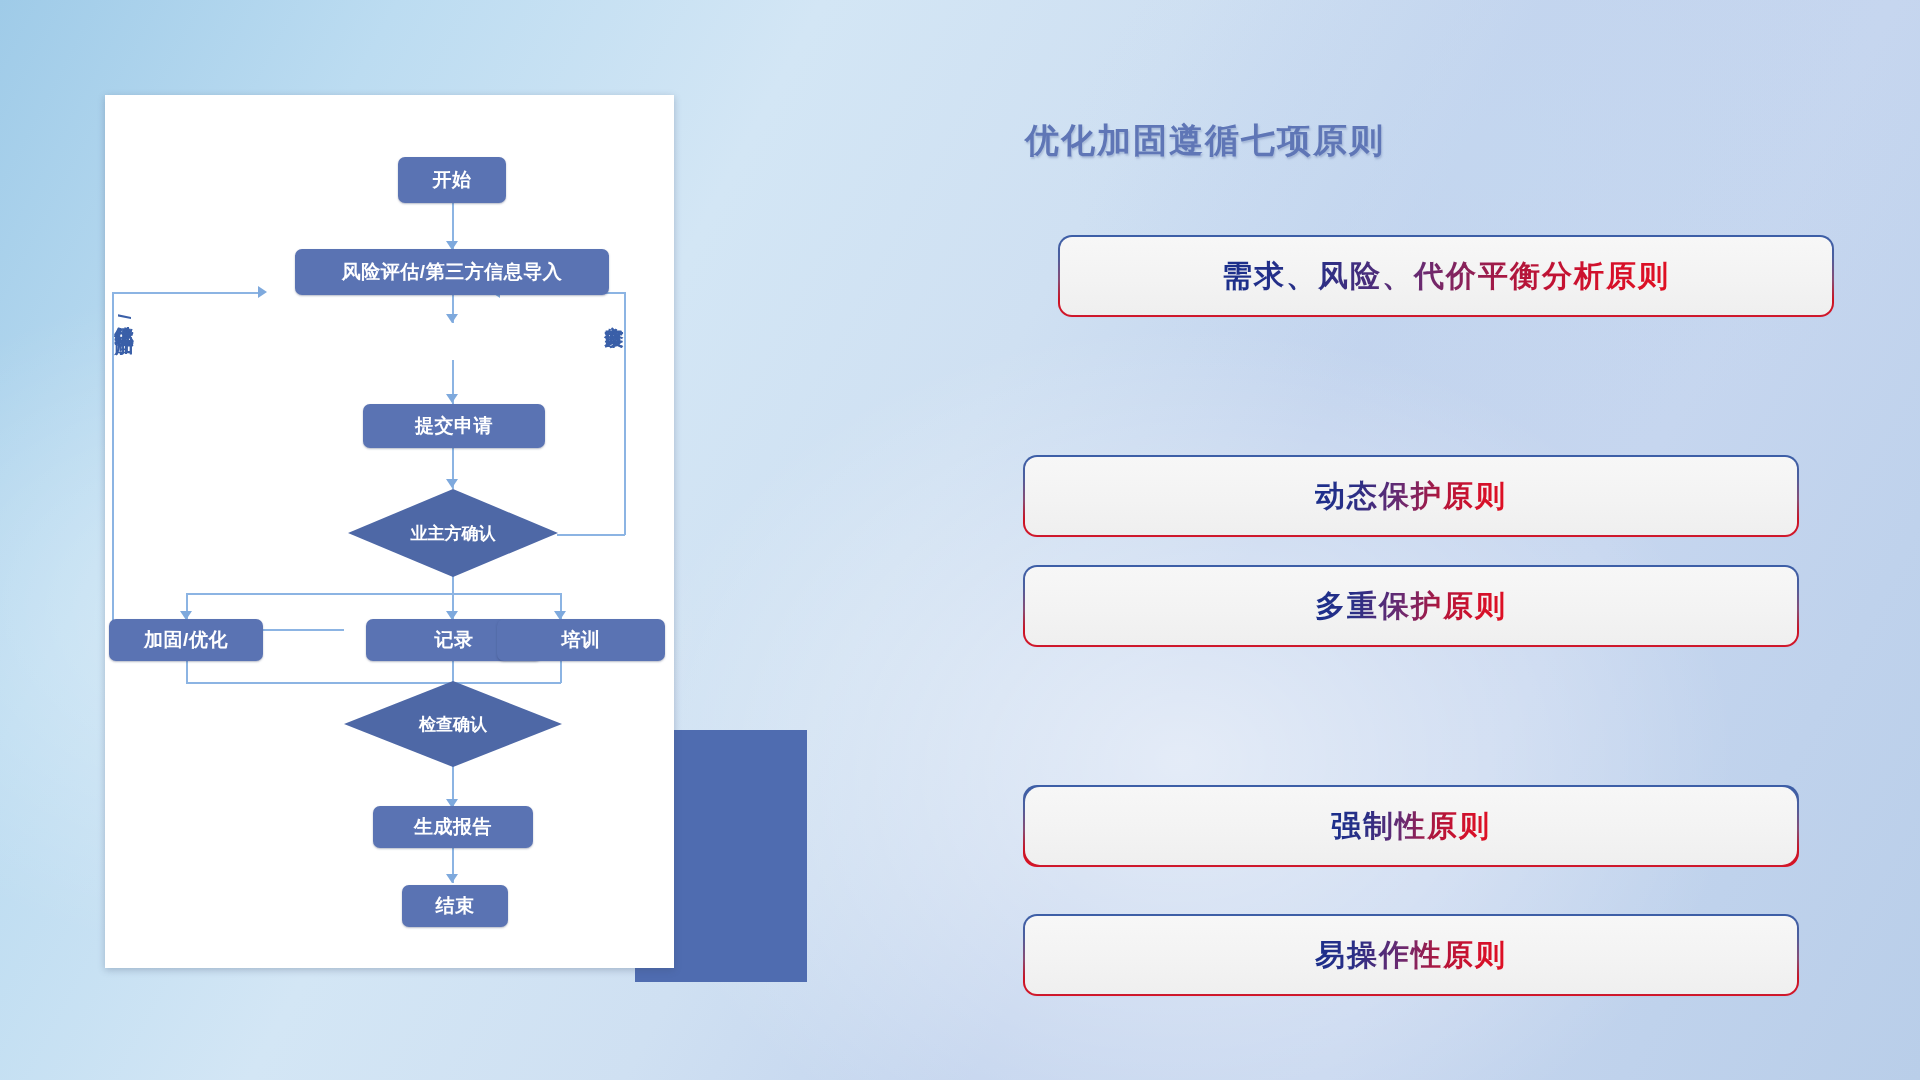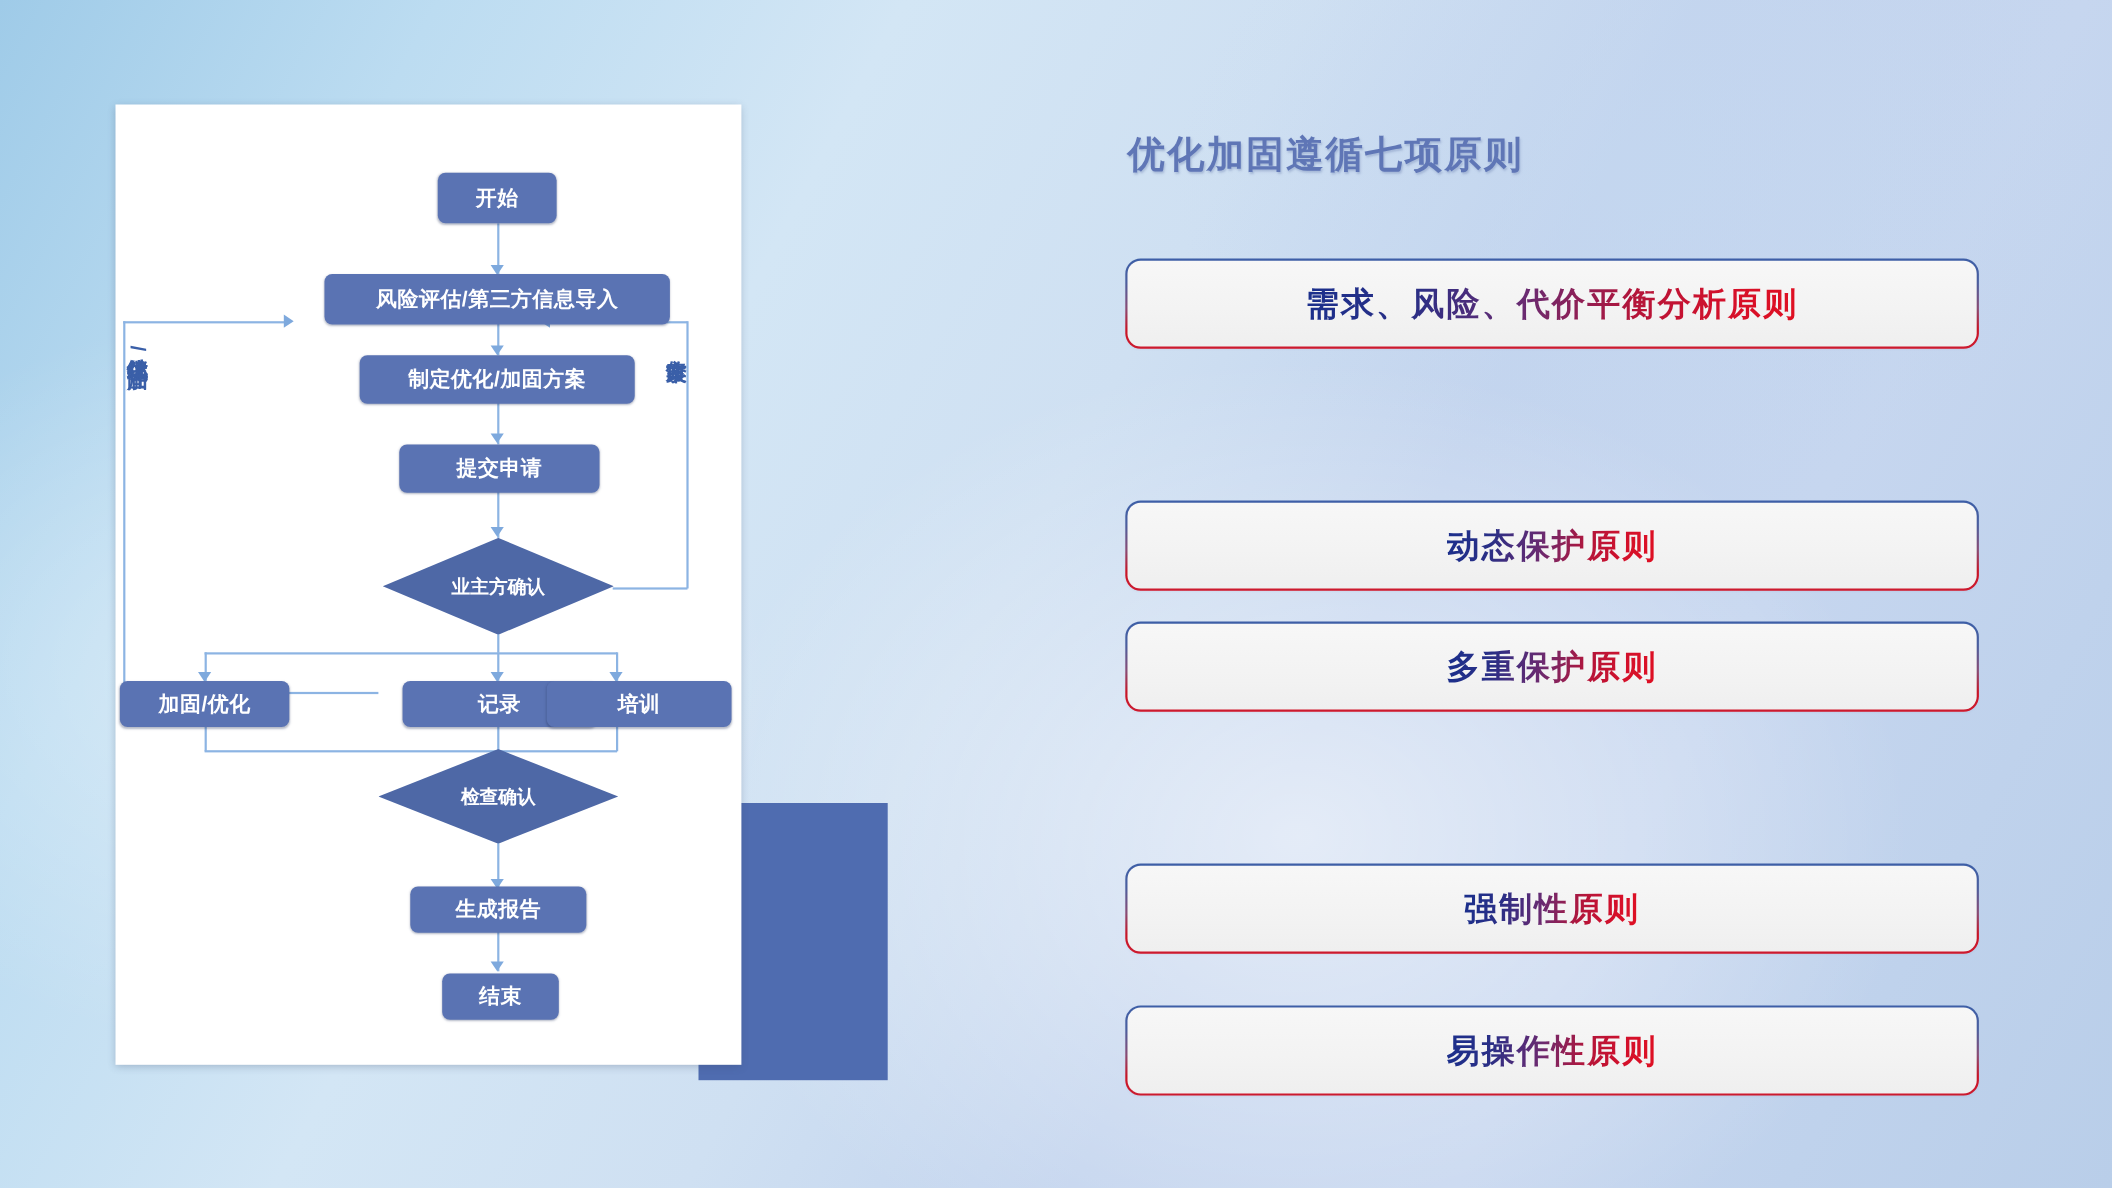--- a/index.html
+++ b/index.html
@@ -189,51 +189,50 @@
     <div class="vline" style="left:347px; top:665px; height:48px;"></div>
     <div class="arrow-d" style="left:341px; top:704px;"></div>
 
     <div class="vline" style="left:347px; top:750px; height:38px;"></div>
     <div class="arrow-d" style="left:341px; top:779px;"></div>
 
     <div class="fbox" style="left:293px; top:62px; width:108px; height:46px; font-size:19px;">开始</div>
 
     <div class="fbox" style="left:190px; top:154px; width:314px; height:46px; font-size:19px;">风险评估/第三方信息导入</div>
 
-    <div class="fbox" style="left:222px; top:228px; width:250px; height:44px; font-size:19px;">制定优化/加固方案</div>
 
     <div class="fbox" style="left:258px; top:309px; width:182px; height:44px; font-size:19px;">提交申请</div>
 
     <div class="diamond" style="left:243px; top:394px; width:210px; height:88px; font-size:17px;">业主方确认</div>
 
     <div class="fbox" style="left:4px; top:524px; width:154px; height:42px; font-size:19px;">加固/优化</div>
     <div class="fbox" style="left:261px; top:524px; width:176px; height:42px; font-size:19px;">记录</div>
     <div class="fbox" style="left:392px; top:524px; width:168px; height:42px; font-size:19px;">培训</div>
 
     <div class="diamond" style="left:239px; top:586px; width:218px; height:86px; font-size:17px;">检查确认</div>
 
     <div class="fbox" style="left:268px; top:711px; width:160px; height:42px; font-size:19px;">生成报告</div>
 
     <div class="fbox" style="left:297px; top:790px; width:106px; height:42px; font-size:19px;">结束</div>
   </div>
 
   <div id="principles">
 
     <div id="principles-title">优化加固遵循七项原则</div>
 
-    <div class="pcard" style="top:137px;">
+    <div class="pcard" style="top:137px;margin-left:35px;">
       <span class="pcard-label">需求、风险、代价平衡分析原则</span>
     </div>
     <div class="pcard" style="top:357px;">
       <span class="pcard-label">动态保护原则</span>
     </div>
     <div class="pcard" style="top:467px;">
       <span class="pcard-label">多重保护原则</span>
     </div>
-    <div class="pcard" style="top:687px;">
+    <div class="pcard" style="top:687px;border-radius:15px;">
       <span class="pcard-label">强制性原则</span>
     </div>
     <div class="pcard" style="top:816px;border-radius:12px;">
       <span class="pcard-label">易操作性原则</span>
     </div>
   </div>
 
 </div>
 
 </body></html>

